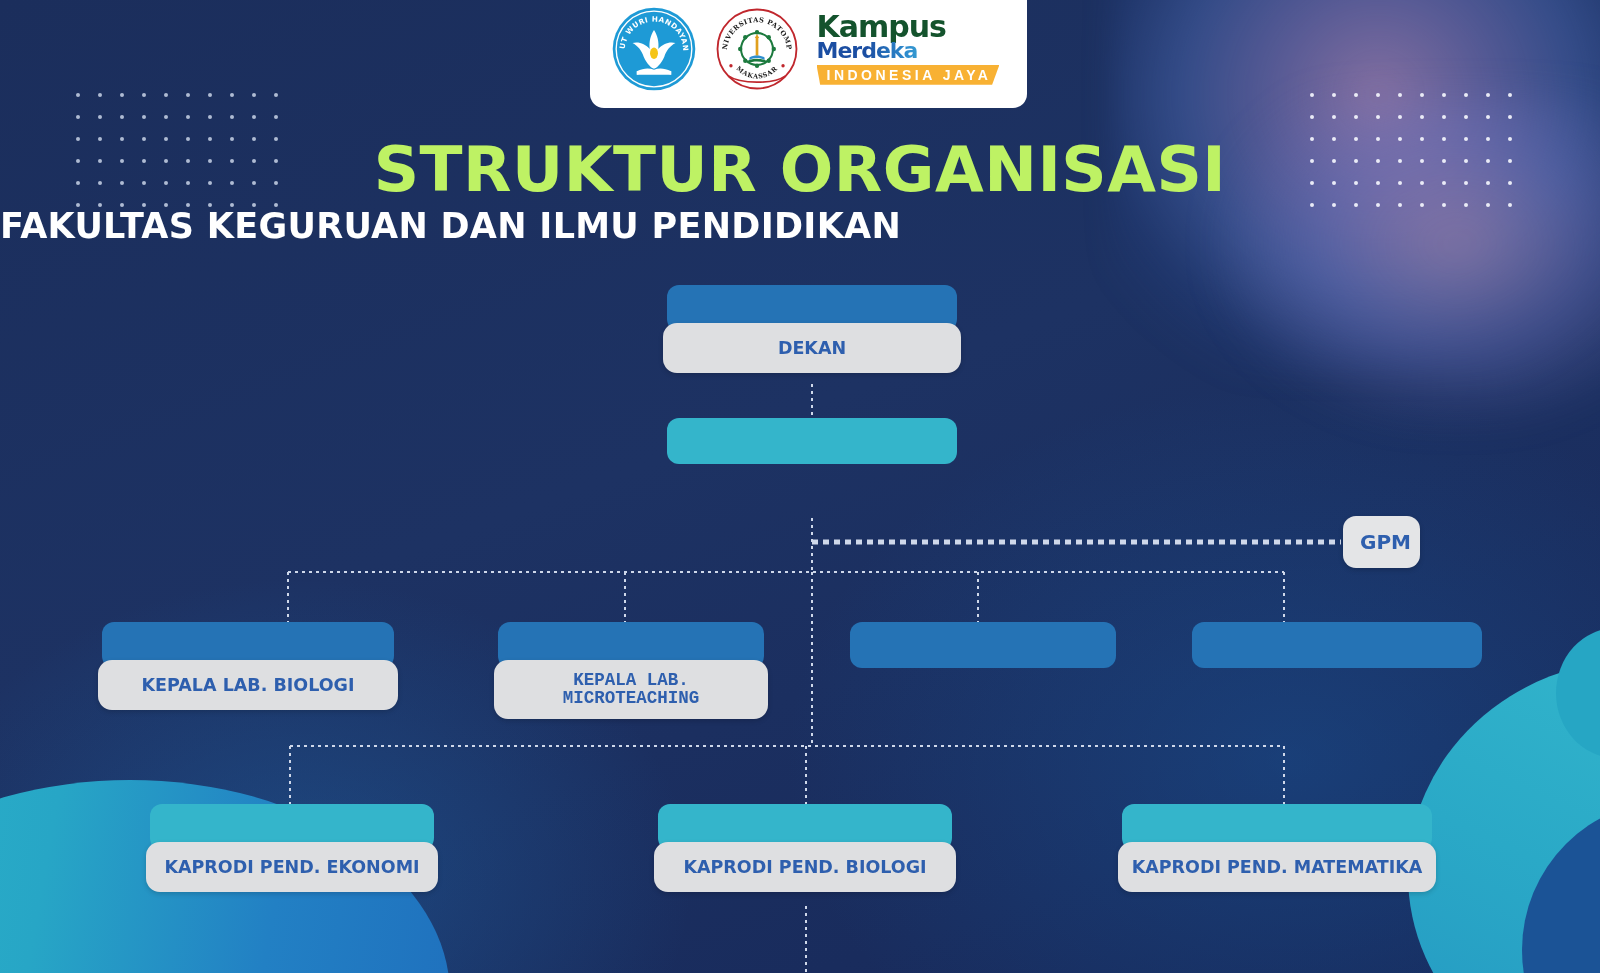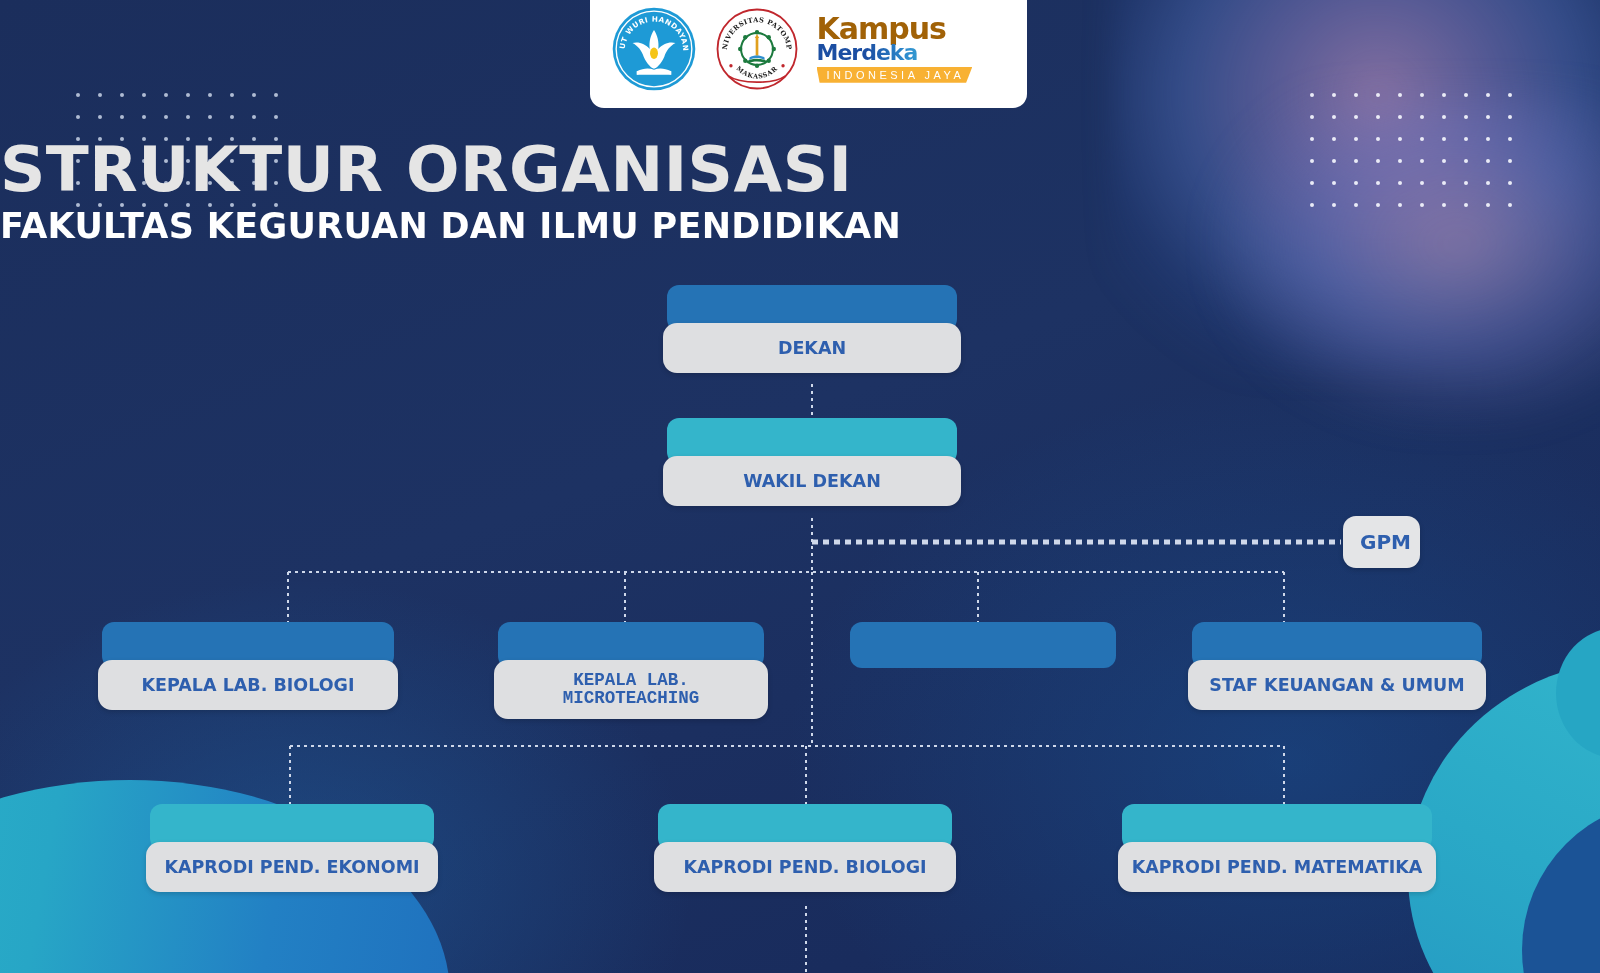--- a/index.html
+++ b/index.html
@@ -70,40 +70,40 @@
     background:#ffffff; border-radius:0 0 14px 14px;
     display:flex; align-items:center; justify-content:center; gap:18px;
     padding:18px 16px 12px;
   }
   .logo-slot{ display:flex; align-items:center; justify-content:center; }
 
   
   .kampus{ width:190px; height:86px; position:relative; display:flex;
     flex-direction:column; justify-content:center; }
   .kampus .l1{
-    font-size:30px; font-weight:bold; color:#a16207; line-height:.92;
+    font-size:30px; font-weight:bold; color:#14532d; line-height:.92;
     letter-spacing:-1px; font-family:"DejaVu Sans", sans-serif;
   }
   .kampus .l2{
     font-size:22px; font-weight:bold; line-height:.95; letter-spacing:-1px;
     font-family:"DejaVu Sans", sans-serif;
     background:linear-gradient(90deg,#1b4ea2 0%,#1b4ea2 26%,#2f8fd0 48%,#46b6c8 68%,#2f8fd0 88%,#1b4ea2 100%);
     -webkit-background-clip:text; background-clip:text; color:transparent;
   }
   .kampus .l3{
     margin-top:3px; background:#f8b133; color:#ffffff;
-    font-size:11px; font-weight:normal; letter-spacing:3.5px;
+    font-size:14px; font-weight:bold; letter-spacing:3.5px;
     padding:2px 8px 2px 10px; display:inline-block; width:fit-content;
     clip-path:polygon(0 0, 100% 0, 96% 100%, 2% 100%);
   }
 
   
   #title-main{
     position:absolute; left:0; right:0; top:133px;
-    text-align:left; color:#e5e5e5;
+    text-align:center; color:#bef264;
     font-size:63px; font-weight:bold; letter-spacing:.5px;
     font-family:"DejaVu Sans", sans-serif;
   }
   #title-sub{
     position:absolute; left:0; right:0; top:206px;
     text-align:left; color:#ffffff;
     font-size:35px; font-weight:bold; letter-spacing:.3px;
     font-family:"DejaVu Sans", sans-serif;
   }
 
@@ -366,21 +366,20 @@
     </g>
   </svg>
 
   <div class="node" style="left:663px; top:285px; width:298px;">
     <div class="bar blue"></div>
     <div class="plate">DEKAN</div>
   </div>
 
   <div class="node" style="left:663px; top:418px; width:298px;">
     <div class="bar teal"></div>
-    <div class="plate">WAKIL DEKAN</div>
   </div>
 
   <div id="gpm">
     <span>GPM</span>
   </div>
 
   <div class="node" style="left:98px; top:622px; width:300px;">
     <div class="bar blue"></div>
     <div class="plate">KEPALA LAB. BIOLOGI</div>
   </div>
@@ -389,21 +388,20 @@
     <div class="bar blue"></div>
     <div class="plate" style="line-height:1.0;font-family:Liberation Mono, monospace;">KEPALA LAB.<br>MICROTEACHING</div>
   </div>
 
   <div class="node" style="left:846px; top:622px; width:274px;">
     <div class="bar blue"></div>
   </div>
 
   <div class="node" style="left:1188px; top:622px; width:298px;">
     <div class="bar blue"></div>
-    <div class="plate">STAF KEUANGAN &amp; UMUM</div>
   </div>
 
   <div class="node" style="left:146px; top:804px; width:292px;">
     <div class="bar teal"></div>
     <div class="plate">KAPRODI PEND. EKONOMI</div>
   </div>
 
   <div class="node" style="left:654px; top:804px; width:302px;">
     <div class="bar teal"></div>
     <div class="plate">KAPRODI PEND. BIOLOGI</div>

